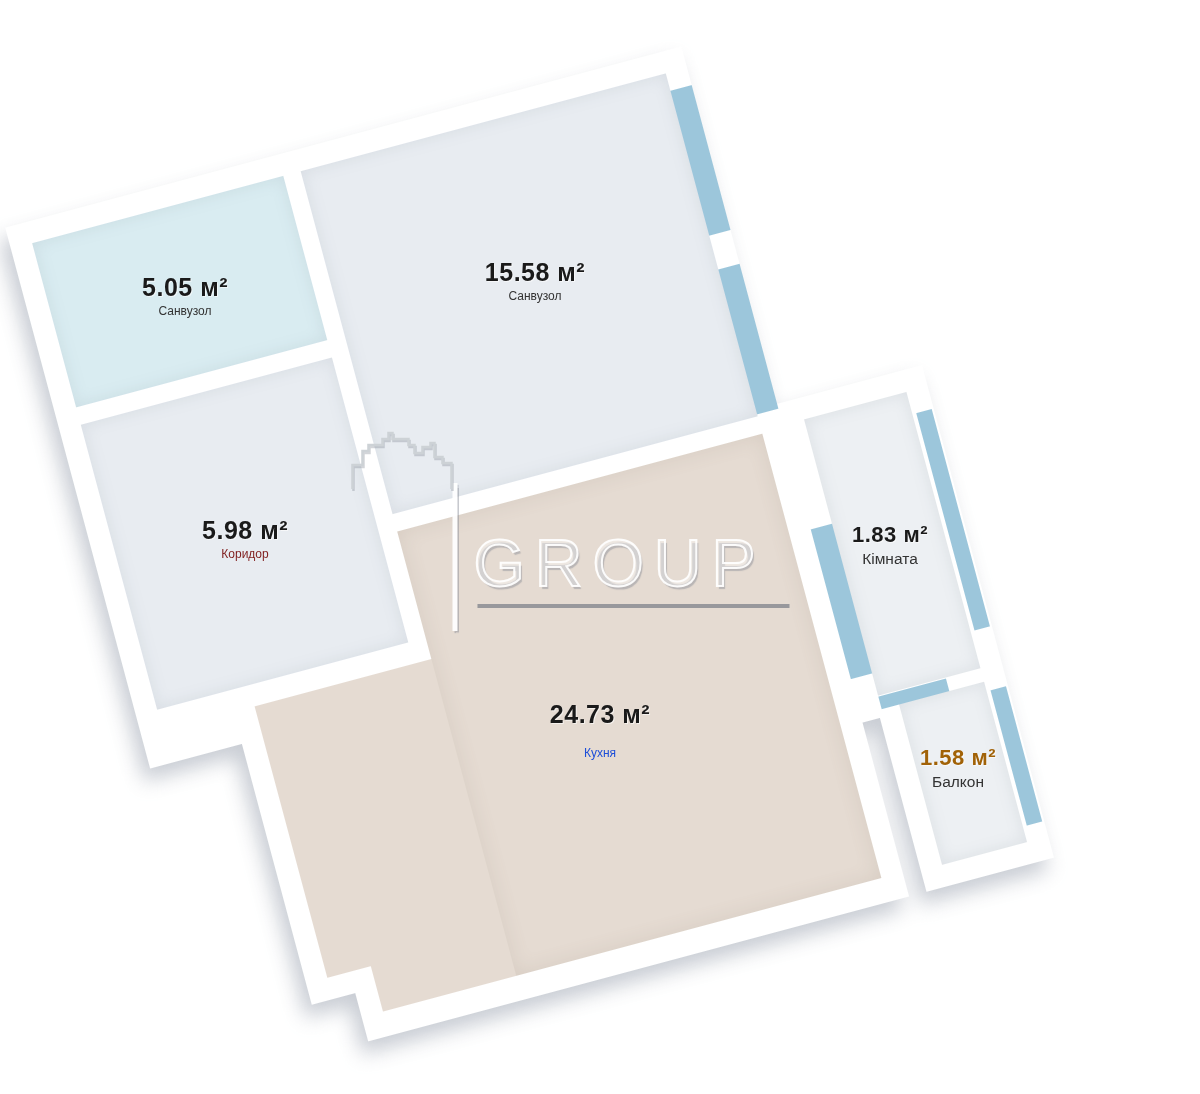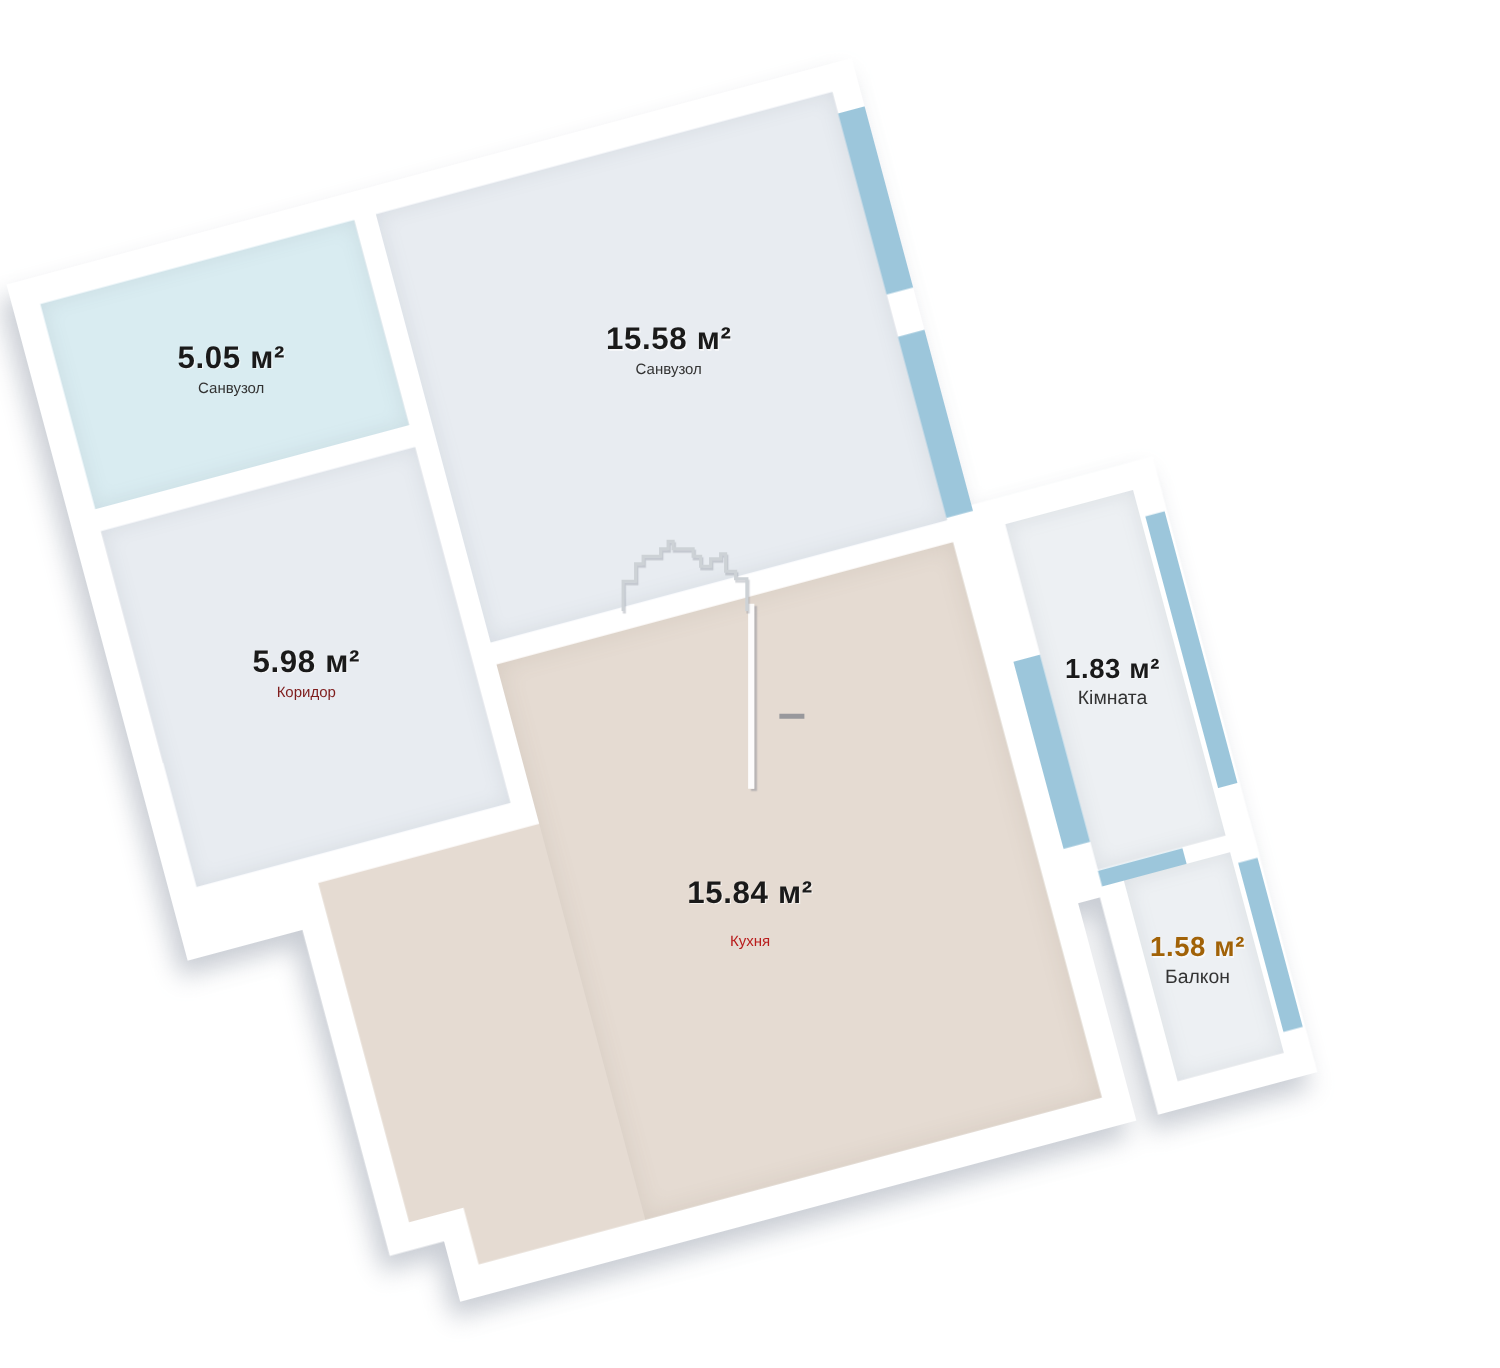--- a/index.html
+++ b/index.html
@@ -150,39 +150,40 @@
     <div class="win w6" style="background-color: rgb(156, 198, 219);"></div>
   </div>
 
   <div class="wm">
     <div class="wm-divider">
       <svg class="wm-building" width="108" height="58" viewBox="0 0 108 58">
         <path d="M2 58 L2 34 L12 34 L12 20 L18 20 L18 14 L32 14 L32 8 L38 8 L38 2 L42 2 L42 8 L58 8 L58 14 L64 14 L64 22 L72 22 L72 16 L80 16 L80 12 L84 12 L84 26 L92 26 L92 32 L101 32 L101 58" fill="none" stroke="#cdd2d6" stroke-width="2.5"></path>
       </svg>
     </div>
     <div class="wm-right">
+      <div class="wm-word">GROUP</div>
       <div class="wm-line-bottom"></div>
     </div>
   </div>
 
   <div class="room-label lbl-bath">
     <div class="area" style="color: rgb(26, 26, 26);">5.05 м²</div>
     <div class="rname" style="color: rgb(51, 51, 51);">Санвузол</div>
   </div>
   <div class="room-label lbl-room">
     <div class="area" style="color: rgb(26, 26, 26);">15.58 м²</div>
     <div class="rname" style="color: rgb(51, 51, 51);">Санвузол</div>
   </div>
   <div class="room-label lbl-corridor">
     <div class="area" style="color: rgb(26, 26, 26);">5.98 м²</div>
     <div class="rname" style="color: #7f1d1d;">Коридор</div>
   </div>
   <div class="room-label lbl-kitchen">
-    <div class="area" style="color: rgb(26, 26, 26);">15.84 м²</div>
-    <div class="rname" style="color: #b91c1c; margin-top: 17px;">Кухня</div>
+    <div class="area" style="color: rgb(26, 26, 26);">24.73 м²</div>
+    <div class="rname" style="color: #1d4ed8; margin-top: 17px;">Кухня</div>
   </div>
   <div class="room-label sm lbl-loggia">
     <div class="area" style="color: rgb(26, 26, 26);">1.83 м²</div>
     <div class="rname" style="color: rgb(51, 51, 51);">Кімната</div>
   </div>
   <div class="room-label sm lbl-balcony">
     <div class="area" style="color: #a16207;">1.58 м²</div>
     <div class="rname" style="color: rgb(51, 51, 51);">Балкон</div>
   </div>
 

